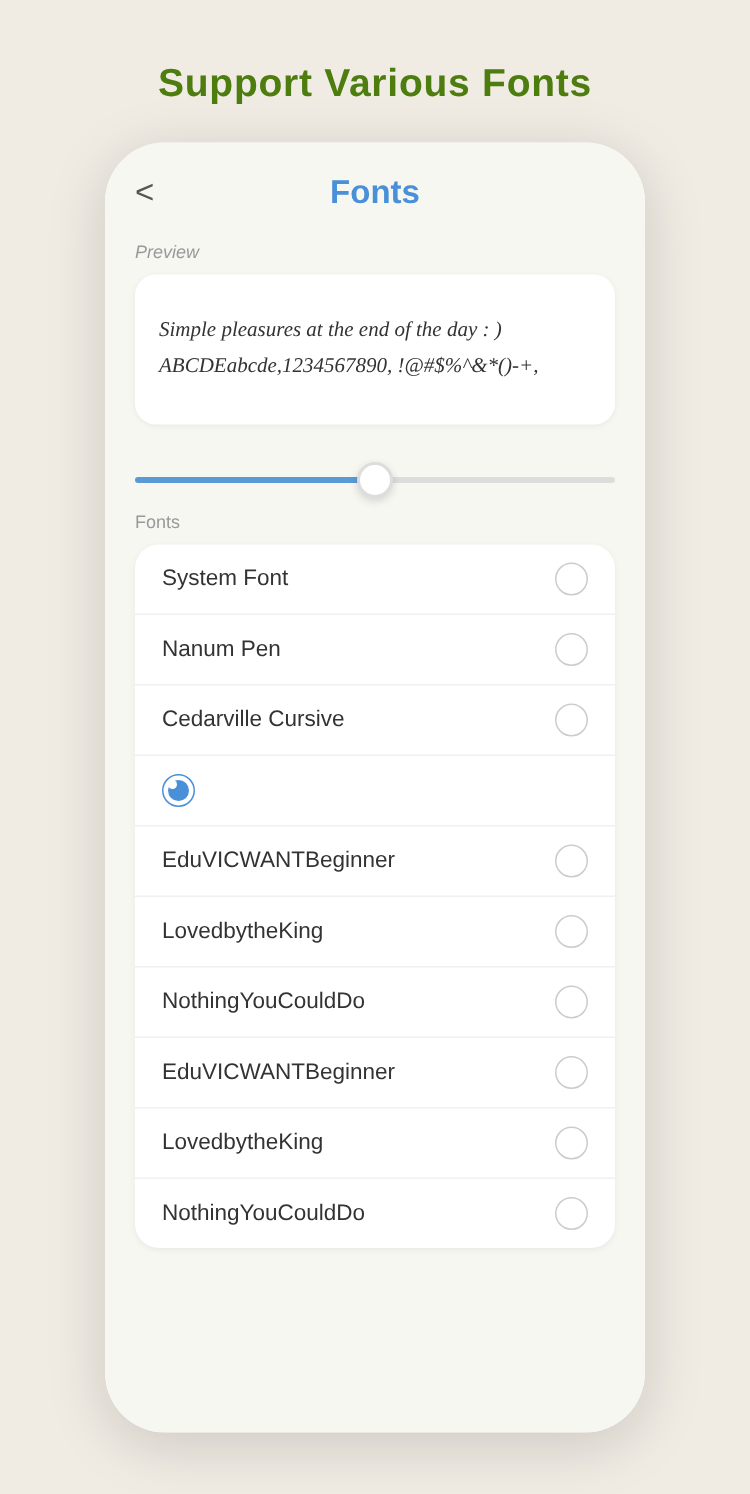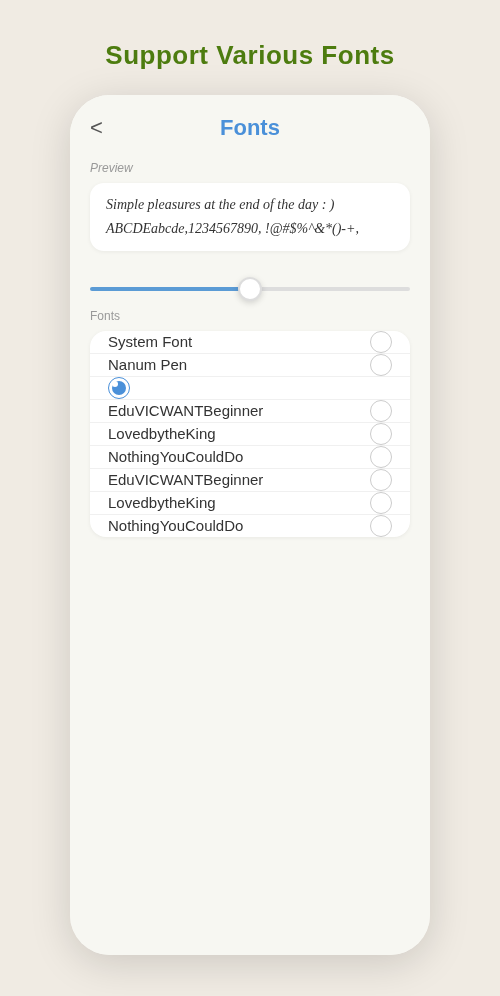--- a/index.html
+++ b/index.html
@@ -81,21 +81,21 @@
 
     .preview-label {
       font-size: 12px;
       color: #999;
       margin-bottom: 8px;
     }
 
     .preview-box {
       background: white;
       border-radius: 14px;
-      padding: 10px 16px;
+      padding: 26px 16px;
       box-shadow: 0 1px 4px rgba(0,0,0,0.06);
     }
 
     .preview-line {
       font-family: 'Comic Sans MS', cursive;
       font-size: 14px;
       color: #333;
       line-height: 1.7;
     }
 
@@ -144,21 +144,21 @@
       background: white;
       border-radius: 16px;
       overflow: hidden;
       box-shadow: 0 1px 4px rgba(0,0,0,0.06);
     }
 
     .font-item {
       display: flex;
       align-items: center;
       justify-content: space-between;
-      padding: 0 18px;
+      padding: 12px 18px;
       border-bottom: 1px solid #f0f0f0;
       cursor: pointer;
     }
 
     .font-item:last-child {
       border-bottom: none;
     }
 
     .font-item-name {
       font-size: 15px;
@@ -235,20 +235,24 @@
 
       <div class="font-item">
             <span class="font-item-name">System Font</span>
             <div class="radio-outer"></div>
           </div>
           <div class="font-item">
             <span class="font-item-name">Nanum Pen</span>
             <div class="radio-outer"></div>
           </div>
           <div class="font-item">
+            <span class="font-item-name">Cedarville Cursive</span>
+            <div class="radio-outer"></div>
+          </div>
+          <div class="font-item">
             <div class="radio-outer selected">
               <div class="radio-inner">
                 <div class="radio-dot"></div>
               </div>
             </div>
           </div>
           <div class="font-item">
             <span class="font-item-name">EduVICWANTBeginner</span>
             <div class="radio-outer"></div>
           </div>

